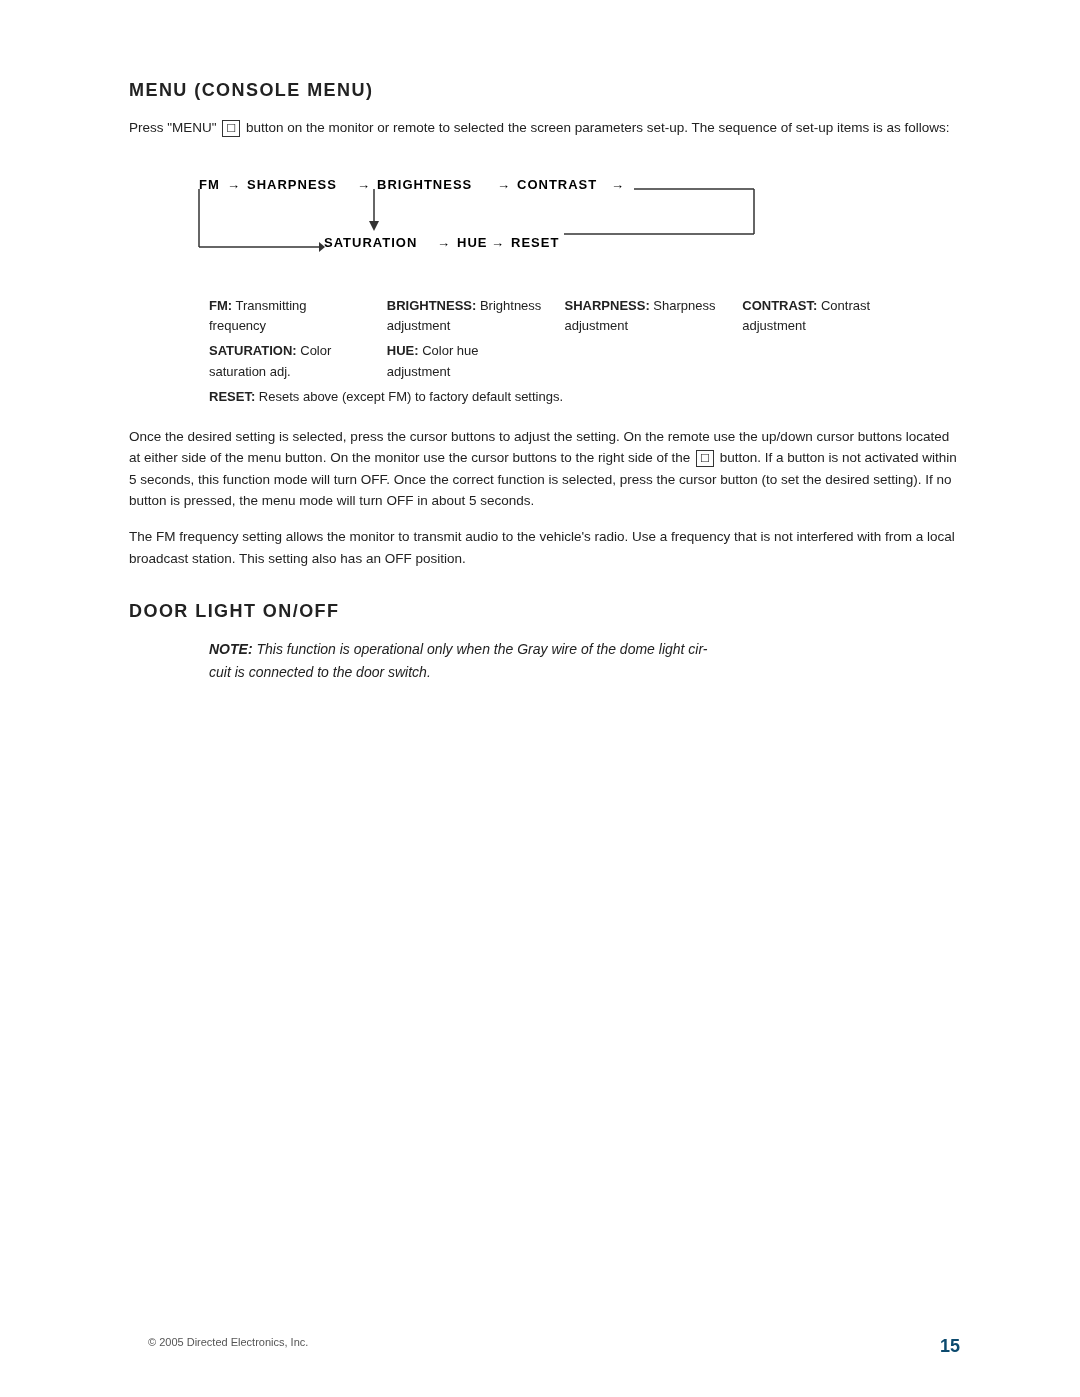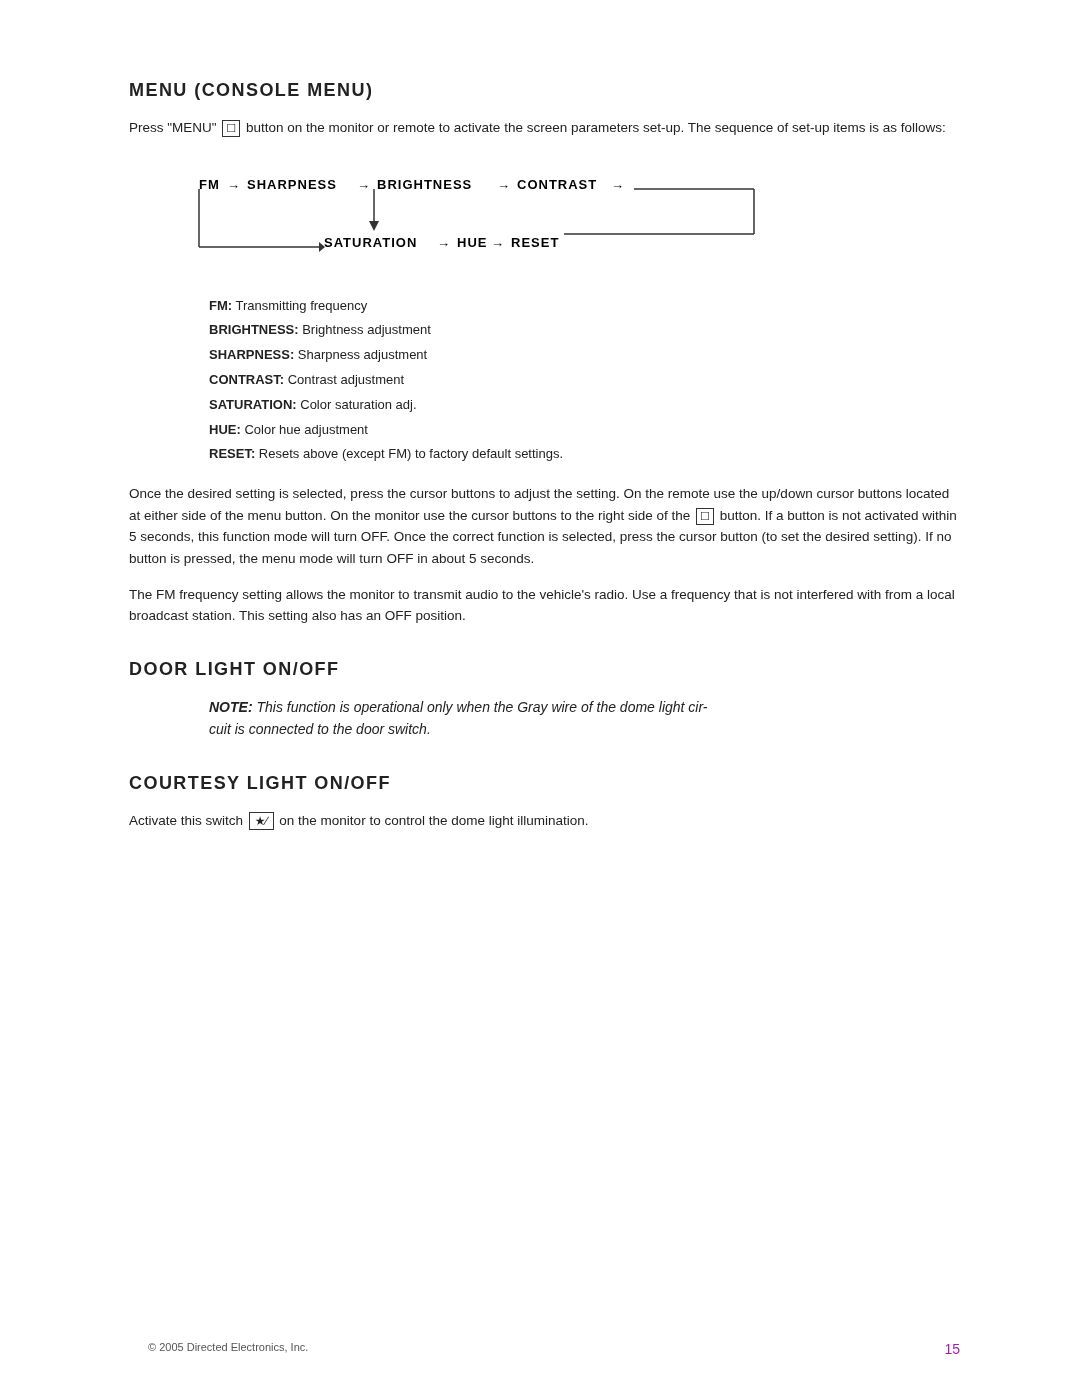--- a/index.html
+++ b/index.html
@@ -28,21 +28,21 @@
     p {
       line-height: 1.6;
       margin-bottom: 14px;
       font-size: 13.5px;
     }
     .section {
       margin-bottom: 32px;
     }
     .definitions {
       display: grid;
-      grid-template-columns: 1fr;
+      grid-template-columns: 1fr 1fr 1fr 1fr;
       gap: 4px 20px;
       margin: 18px 60px 18px 80px;
       font-size: 13px;
     }
     .def-item {
       line-height: 1.6;
     }
     .inline-icon {
       display: inline-block;
       border: 1.5px solid #333;
@@ -81,41 +81,41 @@
       left: 120px;
       right: 120px;
       display: flex;
       justify-content: space-between;
       align-items: flex-start;
       font-size: 11px;
       color: #555;
       margin-left: 28px;
     }
     .footer-page {
-      font-size: 14px;
-      font-weight: normal;
-      color: #a21caf;
+      font-size: 18px;
+      font-weight: bold;
+      color: #0c4a6e;
     }
     
     .diagram-svg-wrapper {
       margin: 20px 80px 24px 60px;
     }
   </style>
 </head>
 <body>
 
 <div class="page">
 
   <div class="section">
     <h2>Menu (Console Menu)</h2>
 
     <p>
       <span>Press "MENU" </span>
       <span class="inline-icon">☐</span>
-      <span> button on the monitor or remote to activate the screen parameters set-up. The sequence of set-up items is as follows:</span>
+      <span> button on the monitor or remote to selected the screen parameters set-up. The sequence of set-up items is as follows:</span>
     </p>
 
     <div class="diagram-svg-wrapper">
       <svg width="600" height="110" viewBox="0 0 600 110">
 
         <text x="10" y="30" font-family="Arial" font-size="13" font-weight="bold" letter-spacing="1">FM</text>
 
         <text x="38" y="30" font-family="Arial" font-size="13">→</text>
 
         <text x="58" y="30" font-family="Arial" font-size="13" font-weight="bold" letter-spacing="1">SHARPNESS</text>
@@ -179,28 +179,19 @@
   <div class="section">
     <h2>Door Light On/Off</h2>
 
 
     <div class="note-block">
       <strong>NOTE:</strong>
       <span> This function is operational only when the Gray wire of the dome light cir-<br>cuit is connected to the door switch.</span>
     </div>
   </div>
 
-  <div class="section">
-    <h2>Courtesy Light On/Off</h2>
-
-    <p>
-      <span>Activate this switch </span>
-      <span class="inline-icon-light" style="font-size:12px; padding: 1px 5px;">★∕</span>
-      <span> on the monitor to control the dome light illumination.</span>
-    </p>
-  </div>
 
 </div>
 
 <div class="footer">
   <span>© 2005 Directed Electronics, Inc.</span>
   <span class="footer-page">15</span>
 </div>
 
 </body></html>

